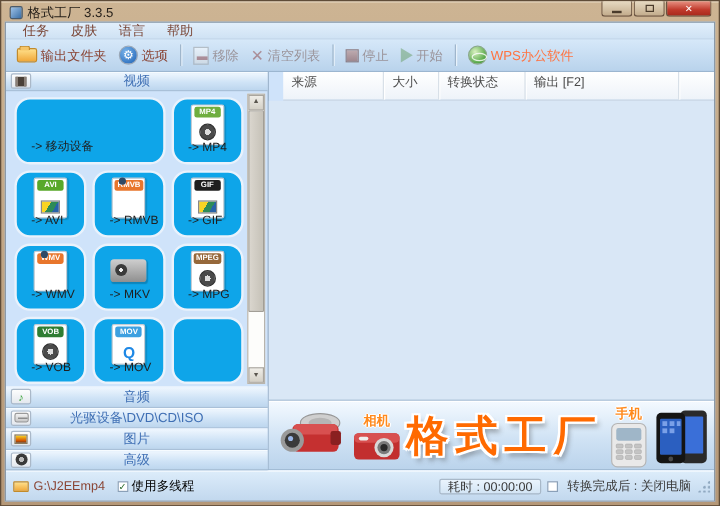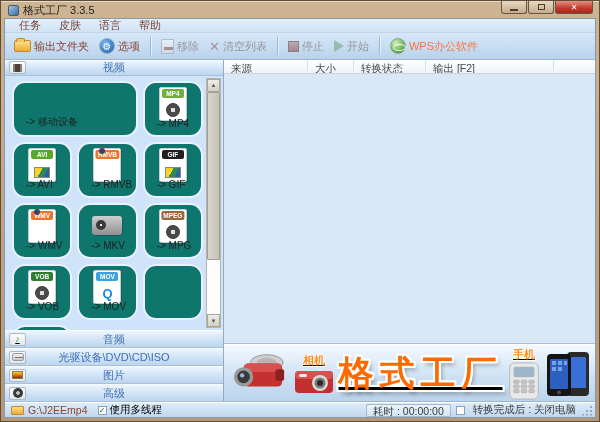--- a/index.html
+++ b/index.html
@@ -37,37 +37,37 @@
   .ico-page { width:13px; height:15px; background:linear-gradient(#fff,#dcdcdc); border:1px solid #9a9a9a; position:relative; }
   .ico-page .minus { position:absolute; left:2px; bottom:3px; width:9px; height:3px; background:#d03030; }
   .ico-x { color:#c93030; font-weight:bold; font-size:13px; line-height:13px; }
   .ico-stop { width:11px; height:11px; background:linear-gradient(#e06a5a,#b02a1a); border:1px solid #7a1a10; }
   .ico-start { width:0; height:0; border-left:10px solid #3fae3f; border-top:6px solid transparent; border-bottom:6px solid transparent; }
   .ico-globe { width:16px; height:16px; border-radius:50%; background:radial-gradient(circle at 35% 30%,#d8f0c0,#56a848 70%,#2e7d32); border:1px solid #8aa88a; position:relative; }
   .ico-globe::after { content:""; position:absolute; left:2px; top:5px; width:11px; height:5px; border-radius:50%; border:1px solid rgba(255,255,255,.8); }
   .wps-label { color:#ff7340; }
 
   
-  .main { flex:1; display:flex; min-height:0;text-decoration:underline; }
+  .main { flex:1; display:flex; min-height:0; }
   .sidebar { width:219px; border-right:1px solid #93abc4; display:flex; flex-direction:column; background:#cfe3fa; }
   .cat-header,.cat-bar { background:linear-gradient(#eef6fe,#cfe3f6 55%,#bdd6ee); border-top:1px solid #f6fbff; border-bottom:1px solid #a9c0d8; display:flex; align-items:center; position:relative; cursor:pointer; }
   .cat-header { height:16px; }
   .cat-bar { height:18px; }
   .cat-label { position:absolute; left:0; right:0; text-align:center; color:#3f6fb4; }
   .cat-ico { margin-left:4px; width:17px; height:13px; background:linear-gradient(#fdfdfd,#e3e8ee); border:1px solid #aab8c8; border-radius:2px; display:flex; align-items:center; justify-content:center; z-index:1; font-size:9px; }
   .film-inner { width:9px; height:8px; background:#4a4038; border-left:2px solid #8a8078; border-right:2px solid #8a8078; }
   .note { color:#3aa33a; font-weight:bold; }
   .pic-inner { width:11px; height:8px; background:linear-gradient(#f9d423,#d35400 70%,#6a3a1a); border:1px solid #8a7a5a; }
   .rom-inner { width:12px; height:8px; background:linear-gradient(#f2f2f2,#c9c9c9); border:1px solid #9a9a9a; border-radius:2px; position:relative; }
   .rom-inner::after { content:""; position:absolute; left:2px; top:3px; width:8px; height:1px; background:#7a7a7a; }
   .adv-inner { width:10px; height:10px; border-radius:50%; background:radial-gradient(circle,#bbb 0 2px,#3a3a3a 2px); }
 
   .grid-wrap { height:255px; position:relative; overflow:hidden; }
   .grid { position:absolute; inset:0 20px 0 7px; padding-top:5px; display:grid; grid-template-columns:repeat(3,1fr); gap:5px; }
-  .vbtn { height:56px; background:#0f766e; border:2px solid #e9f2fc; border-radius:13px; position:relative; cursor:pointer; }
+  .vbtn { height:56px; background:#0ea5e9; border:2px solid #e9f2fc; border-radius:13px; position:relative; cursor:pointer; }
   .vbtn.wide { grid-column:1 / span 2; }
   .vbtn-label { position:absolute; left:12px; bottom:6px; font-size:10px; color:#1f1f1f; white-space:nowrap; }
   .fmt-icon { width:28px; height:34px; background:#fff; border:1px solid #c4ccd4; border-radius:2px; margin:4px auto 0; position:relative; box-shadow:1px 1px 1px rgba(0,0,0,.15); }
   .fmt-badge { position:absolute; top:1px; left:50%; transform:translateX(-50%); min-width:22px; padding:0 2px; height:9px; line-height:9px; font-size:6.5px; font-weight:bold; color:#fff; border-radius:2px; text-align:center; }
   .fmt-detail { position:absolute; bottom:3px; left:50%; transform:translateX(-50%); }
   .d-reel { width:14px; height:14px; border-radius:50%; background:radial-gradient(circle,#ddd 0 2.5px,#4a4a4a 2.5px); border:1px solid #333; }
   .d-cam { width:16px; height:10px; background:linear-gradient(#9abedd,#5a86b0); border-radius:2px; position:relative; }
   .d-cam::after { content:""; position:absolute; right:2px; top:2px; width:6px; height:6px; border-radius:50%; background:#2f4a66; }
   .d-pic { width:16px; height:11px; background:linear-gradient(120deg,#f9d423 40%,#2e8b57 40% 70%,#2862a8 70%); border:1px solid #888; }
   .d-q { font-size:13px; font-weight:bold; color:#1e88e5; line-height:13px; }
@@ -75,32 +75,32 @@
   .icon-camcorder::after { content:""; position:absolute; left:4px; top:4px; width:10px; height:10px; border-radius:50%; background:radial-gradient(circle,#eee 0 1.5px,#3a3a3a 1.5px); }
 
   .vscroll { position:absolute; right:2px; top:2px; bottom:2px; width:15px; background:#fdfdfb; border:1px solid #b8b4ac; display:flex; flex-direction:column; }
   .sb-arrow { height:13px; background:linear-gradient(#efede7,#d4d0c6); border:1px solid #aaa69e; font-size:6px; color:#5a564e; display:flex; align-items:center; justify-content:center; }
   .sb-thumb { height:168px; background:linear-gradient(90deg,#dad6ce,#c6c2b8); border:1px solid #a29e96; border-radius:1px; }
   .sb-track { flex:1; }
   .sb-arrow.down { margin-top:auto; }
 
   
   .content { flex:1; display:flex; flex-direction:column; min-width:0; }
-  .thead { height:14px; background:linear-gradient(#ffffff,#eef3f9); border-bottom:1px solid #c9d5e1; display:flex; color:#4a4a4a; }
+  .thead { height:24px; background:linear-gradient(#ffffff,#eef3f9); border-bottom:1px solid #c9d5e1; display:flex; color:#4a4a4a;margin-left:12px; }
   .th { padding:2px 0 0 7px; border-right:1px solid #d8e0e8; box-shadow:1px 0 0 #fff; font-size:10.5px; white-space:nowrap; overflow:hidden; }
   .tbody { flex:1; background:#d9e7f6; }
 
   .banner { height:58px; background:linear-gradient(#f3f9ff,#cfe2f4 55%,#bad3eb); border-top:1px solid #ffffff; box-shadow:0 -1px 0 #a9c0d8; display:flex; align-items:center; padding:0 4px 0 8px; overflow:hidden; }
   .dev-col { display:flex; flex-direction:column; align-items:center; }
   .dev-label { font-size:11px; font-weight:bold; color:#ff8a1e; text-shadow:-1px 0 #fff,1px 0 #fff,0 -1px #fff,0 1px #fff; }
   .logo { flex:1; text-align:center; font-size:35px; font-weight:bold; letter-spacing:6px; color:#ff6a00; white-space:nowrap;
           text-shadow:-2px -2px 0 #fff,2px -2px 0 #fff,-2px 2px 0 #fff,2px 2px 0 #fff,-2px 0 0 #fff,2px 0 0 #fff,0 -2px 0 #fff,0 2px 0 #fff,3px 4px 4px rgba(60,60,60,.45); }
 
   
-  .statusbar { height:15px; background:linear-gradient(#dcecfa,#c2d8ee); border-top:1px solid #ffffff; box-shadow:0 -1px 0 #9cb6d0; display:flex; align-items:center; padding:0 3px 0 6px; font-size:10.5px; }
+  .statusbar { height:25px; background:linear-gradient(#dcecfa,#c2d8ee); border-top:1px solid #ffffff; box-shadow:0 -1px 0 #9cb6d0; display:flex; align-items:center; padding:0 3px 0 6px; font-size:10.5px; }
   .sb-folder { width:13px; height:9px; background:linear-gradient(#ffe08a,#f0a83a); border:1px solid #c28a2a; border-radius:1px; margin-right:4px; }
   .sb-path { color:#8a4535; margin-right:10px; }
   .cb { width:9px; height:9px; background:#fff; border:1px solid #8aa0b8; display:inline-flex; align-items:center; justify-content:center; font-size:8px; color:#2a6a2a; margin-right:3px; cursor:pointer; }
   .sb-right { margin-left:auto; display:flex; align-items:center; gap:5px; }
   .sbox { border:1px solid #a8b8c8; background:linear-gradient(#eaf4fd,#d3e5f5); padding:0 6px; height:13px; line-height:12px; color:#3a3a3a; border-radius:2px; white-space:nowrap;text-align:right; }
   .shut-label { color:#3a3a3a; white-space:nowrap; }
   .grip { width:11px; height:11px; background-image:radial-gradient(#8fa8c0 1px, transparent 1.3px); background-size:4px 4px; clip-path:polygon(100% 0,100% 100%,0 100%); }
 </style>
 </head>
 <body>

